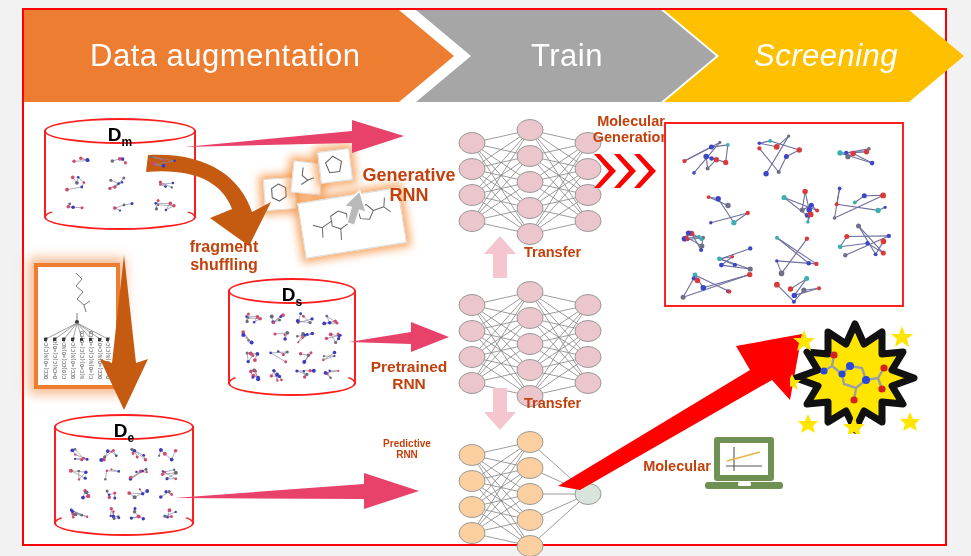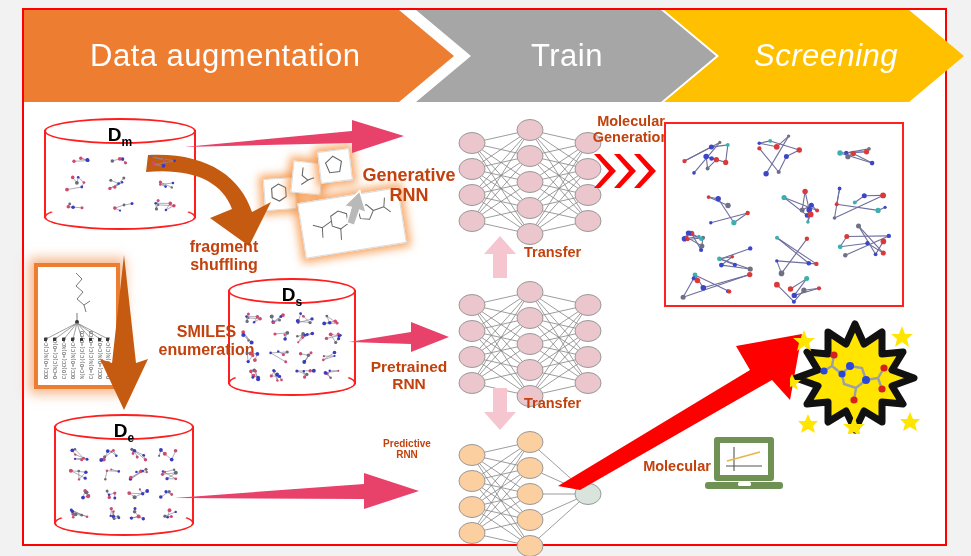--- a/index.html
+++ b/index.html
@@ -789,24 +789,20 @@
              C 78 32, 50 18, 2 22 Z" fill="#c55a11"></path>
   </svg>
   <div class="lbl" style="left:140px;top:228px;width:120px;font-size:16px;">
     <div>fragment</div>
     <div>shuffling</div>
   </div>
 
   <svg class="arw" style="left:72px;top:245px;" width="56" height="155" viewBox="0 0 56 155">
     <path d="M28 0 L40 108 L52 104 L28 155 L4 104 L16 108 Z" fill="#c55a11"></path>
   </svg>
-  <div class="lbl" style="left:115px;top:313px;width:135px;font-size:16px;">
-    <div>SMILES</div>
-    <div>enumeration</div>
-  </div>
 
   <svg class="arw" style="left:160px;top:110px;" width="220" height="42" viewBox="0 0 220 42">
     <path d="M0 27 L168 11 L168 0 L220 16 L168 33 L168 23 Z" fill="#e8416a"></path>
   </svg>
   <svg class="arw" style="left:325px;top:310px;" width="100" height="34" viewBox="0 0 100 34">
     <path d="M0 22 L62 12 L62 2 L100 17 L62 32 L62 24 Z" fill="#e8416a"></path>
   </svg>
   <svg class="arw" style="left:150px;top:462px;" width="245" height="40" viewBox="0 0 245 40">
     <path d="M0 26 L190 12 L190 1 L245 19 L190 37 L190 27 Z" fill="#e8416a"></path>
   </svg>

